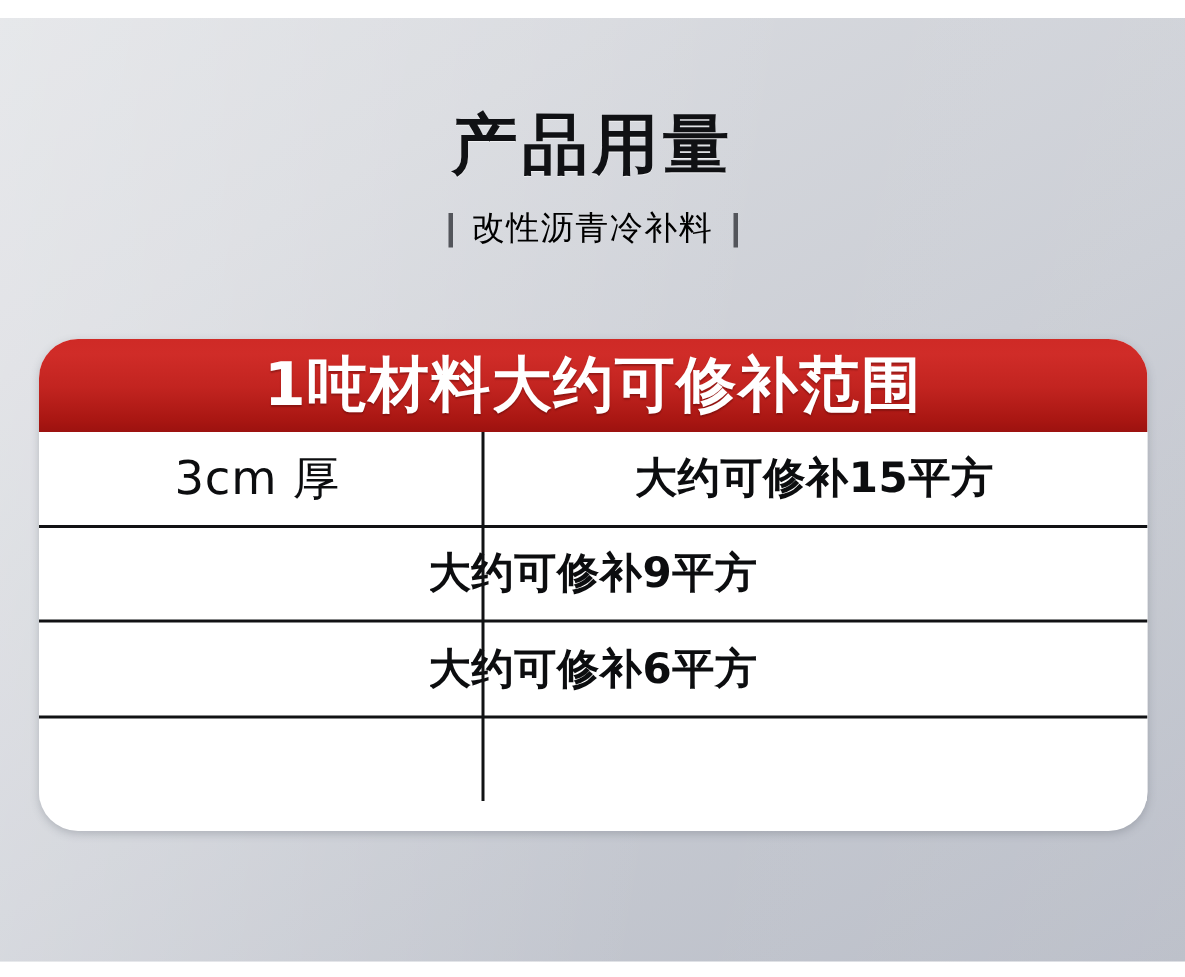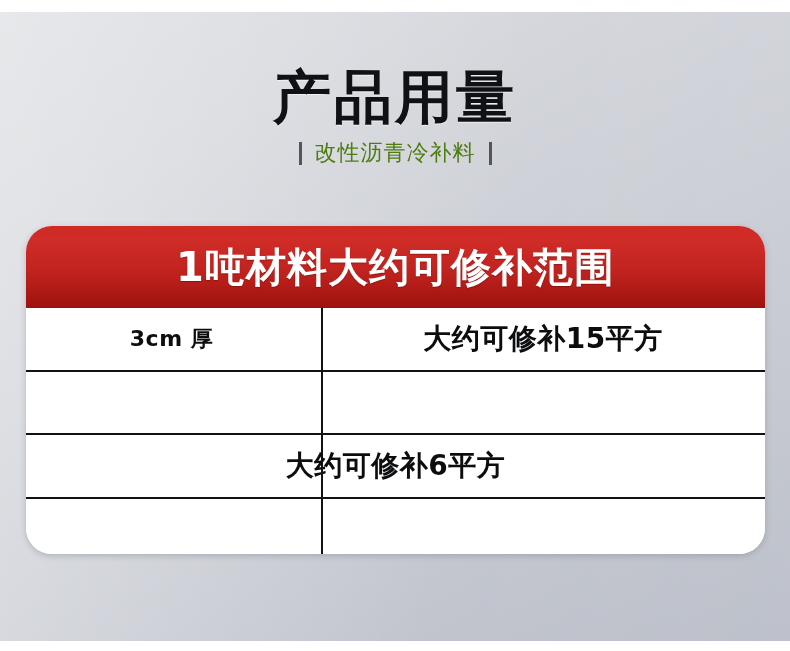--- a/index.html
+++ b/index.html
@@ -43,21 +43,21 @@
 
   
   .header {
     position: absolute;
     left: 0;
     top: 60px;
     width: 790px;
     text-align: center;
   }
   .main-title {
-    font-size: 58px;
+    font-size: 44px;
     line-height: 74px;
     font-weight: bold;
     color: #101114;
     letter-spacing: 3px;
     text-shadow: 0 1px 0 rgba(255,255,255,0.55);
     white-space: nowrap;
   }
   .subtitle-row {
     margin-top: 6px;
     display: flex;
@@ -67,41 +67,41 @@
   }
   .sub-bar {
     display: inline-block;
     width: 3px;
     height: 23px;
     background: #53555b;
   }
   .subtitle-text {
     font-size: 22px;
     line-height: 26px;
-    color: #4d7c0f;
+    color: #000000;
     letter-spacing: 1px;
     white-space: nowrap;
   }
 
   
   .card {
     position: absolute;
     left: 26px;
     top: 226px;
     width: 739px;
     height: 328px;
     border-radius: 26px;
     background: #ffffff;
     box-shadow: 0 2px 6px rgba(90, 95, 105, 0.30);
     overflow: hidden;
   }
 
   .table-head {
     position: relative;
-    height: 82px;
+    height: 62px;
     background: linear-gradient(180deg, #cf2a26 0%, #d02c28 16%, #c22420 52%, #a81612 88%, #9c120f 100%);
     display: flex;
     align-items: center;
     justify-content: center;
   }
   .table-head-text {
     font-size: 40px;
     line-height: 46px;
     font-weight: bold;
     color: #ffffff;
@@ -134,24 +134,24 @@
     padding-right: 4px;
     box-sizing: border-box;
   }
   .cell-right {
     flex: 1 1 auto;
     text-align: center;
     box-sizing: border-box;
   }
 
   .cell-left-text {
-    font-size: 22px;
+    font-size: 31px;
     line-height: 34px;
     color: #0c0d0f;
-    font-weight: bold;
+    font-weight: normal;
     white-space: nowrap;
     letter-spacing: 0.5px;
   }
   .cell-right-text {
     font-size: 28px;
     line-height: 38px;
     color: #0c0d0f;
     font-weight: bold;
     white-space: nowrap;
     letter-spacing: 0.5px;
@@ -195,20 +195,23 @@
       <div class="trow">
         <div class="cell-left">
           <span class="cell-left-text">3cm  厚</span>
         </div>
         <div class="cell-right">
           <span class="cell-right-text">大约可修补15平方</span>
         </div>
       </div>
 
       <div class="trow">
+        <div class="cell-right">
+          <span class="cell-right-text">大约可修补9平方</span>
+        </div>
       </div>
 
       <div class="trow">
         <div class="cell-right">
           <span class="cell-right-text">大约可修补6平方</span>
         </div>
       </div>
 
 
       <div class="v-divider"></div>

